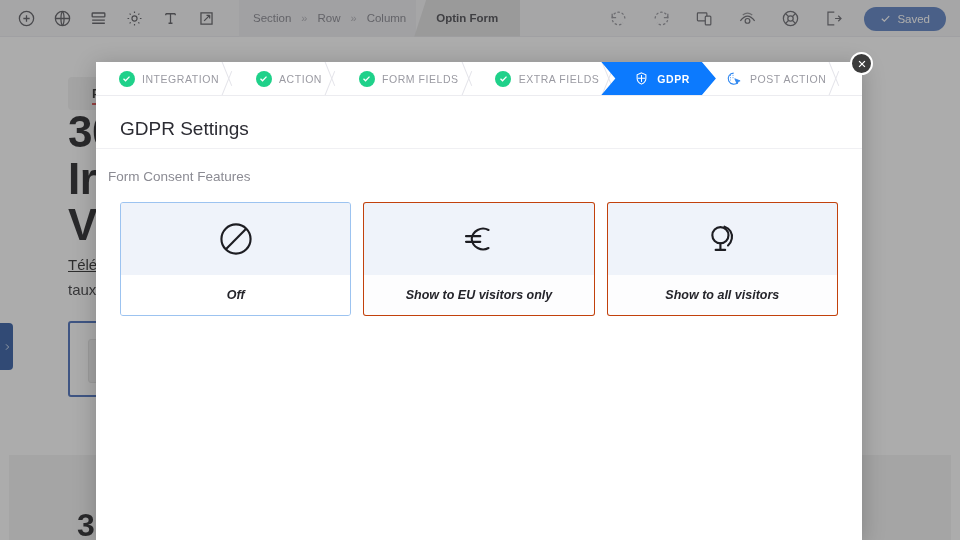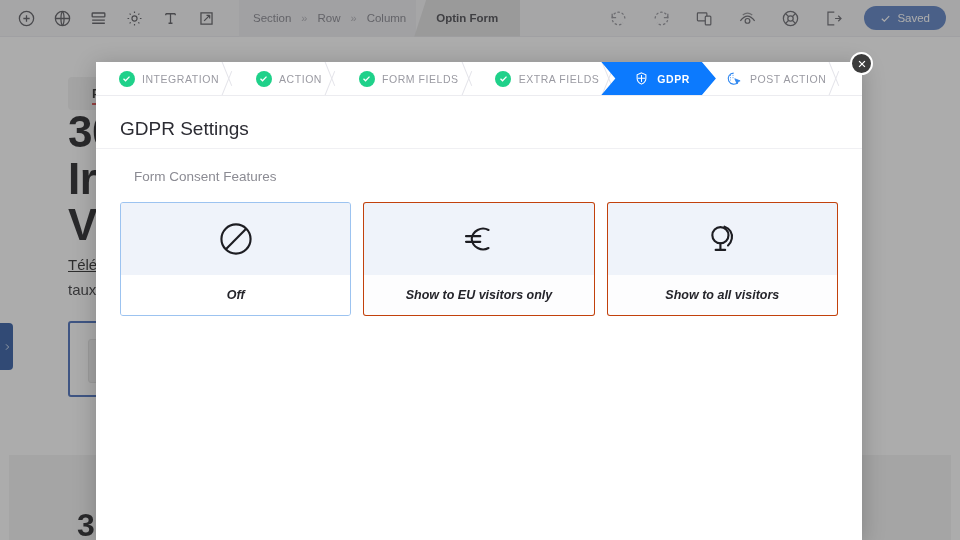--- a/index.html
+++ b/index.html
@@ -33,21 +33,21 @@
     background: #ebebef; padding: 0 10px 0 14px; gap: 10px;
   }
   .bc-item { font-size: 11.5px; color: #7a7a83; }
   .bc-sep { font-size: 11px; color: #a7a7ae; }
   .bc-active {
     background: #dededf; height: 37px; display: flex; align-items: center;
     padding: 0 22px; font-size: 11.5px; color: #39393f; font-weight: 600;
     clip-path: polygon(12px 0, 100% 0, 100% 100%, 0 100%);
     margin-left: -2px;
   }
-  .tb-right { margin-left: auto; display: flex; align-items: center; gap: 18px; padding-right: 14px; }
+  .tb-right { margin-left: auto; display: flex; align-items: flex-end; gap: 18px; padding-right: 14px; }
   .saved-btn {
     display: flex; align-items: center; gap: 6px;
     background: #4e76be; color: #fff; border-radius: 14px;
     height: 24px; padding: 0 16px; font-size: 11.5px; font-weight: 500;
   }
 
   .bg-canvas { position: absolute; left: 0; top: 37px; width: 960px; height: 503px; background: #fff; }
 
   .pdf-btn {
     position: absolute; left: 68px; top: 40px;
@@ -154,21 +154,21 @@
     clip-path: polygon(0 0, calc(100% - 14px) 0, 100% 50%, calc(100% - 14px) 100%, 0 100%, 14px 50%);
     margin-left: -14px; padding-left: 32px;
   }
   .step.active + .step { margin-left: -12px; padding-left: 22px; }
 
   .modal-title {
     padding: 22px 24px 8px 24px; font-size: 19px; color: #2c2c33; font-weight: 400;
     border-bottom: 1px solid #f0f0f3;
   }
   .section-label {
-    padding: 20px 24px 0 38px; font-size: 13.5px; color: #8b8b93;
+    padding: 20px 24px 0 12px; font-size: 13.5px; color: #8b8b93;
   }
   .cards {
     display: flex; gap: 12px; padding: 18px 24px 0 24px;
   }
   .card {
     flex: 1; border-radius: 3px; overflow: hidden;
     border: 1px solid transparent; background: #ffffff;
   }
   .card .ic-area {
     height: 72px; background: #eff3fa;

